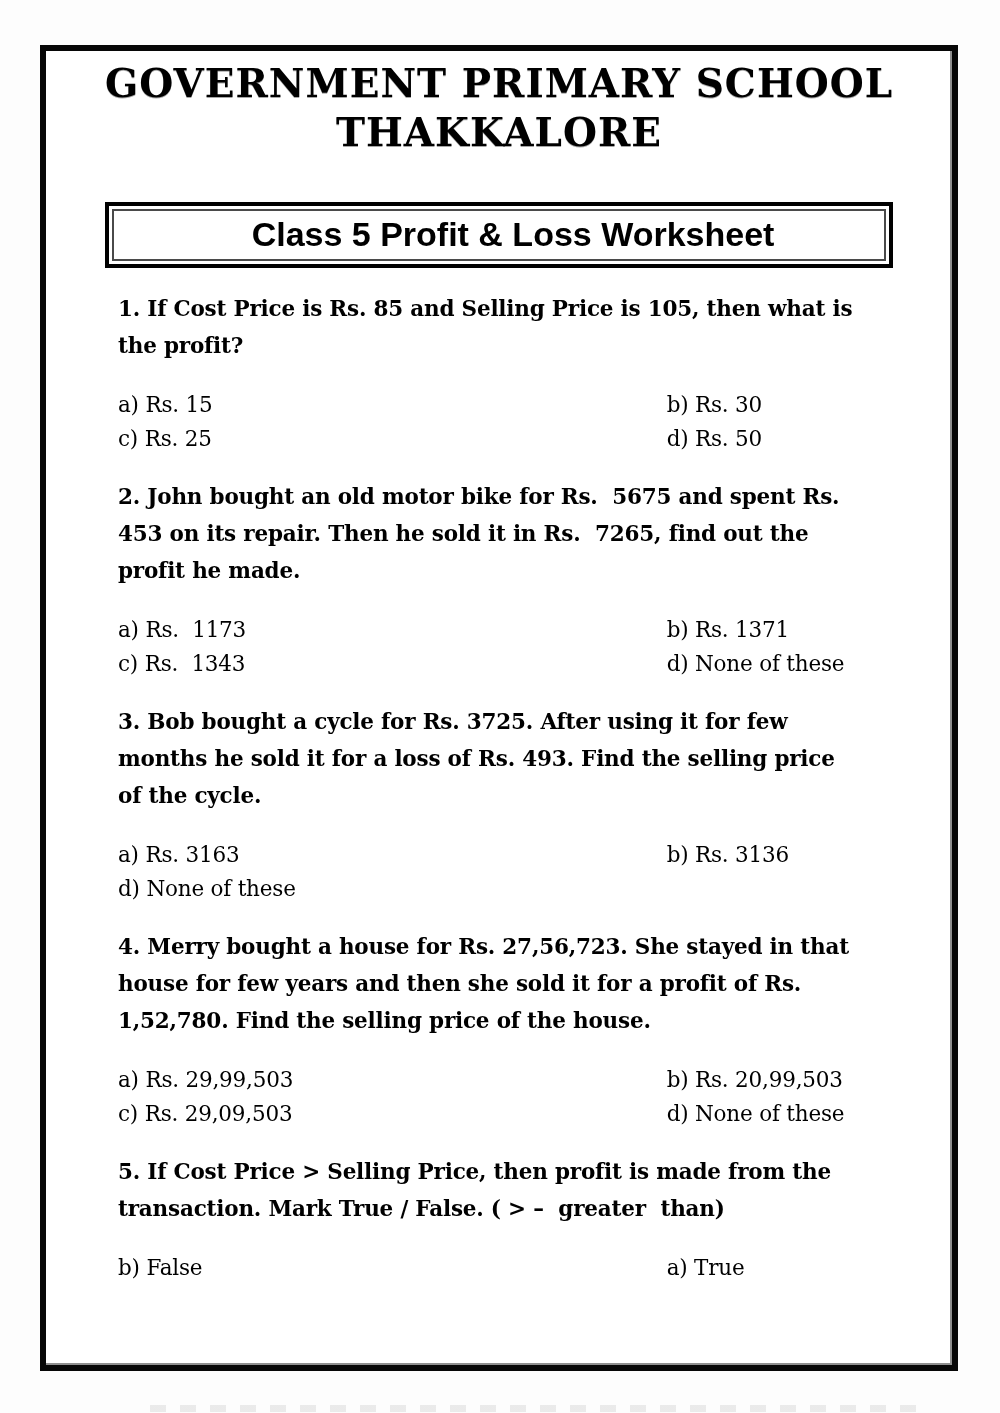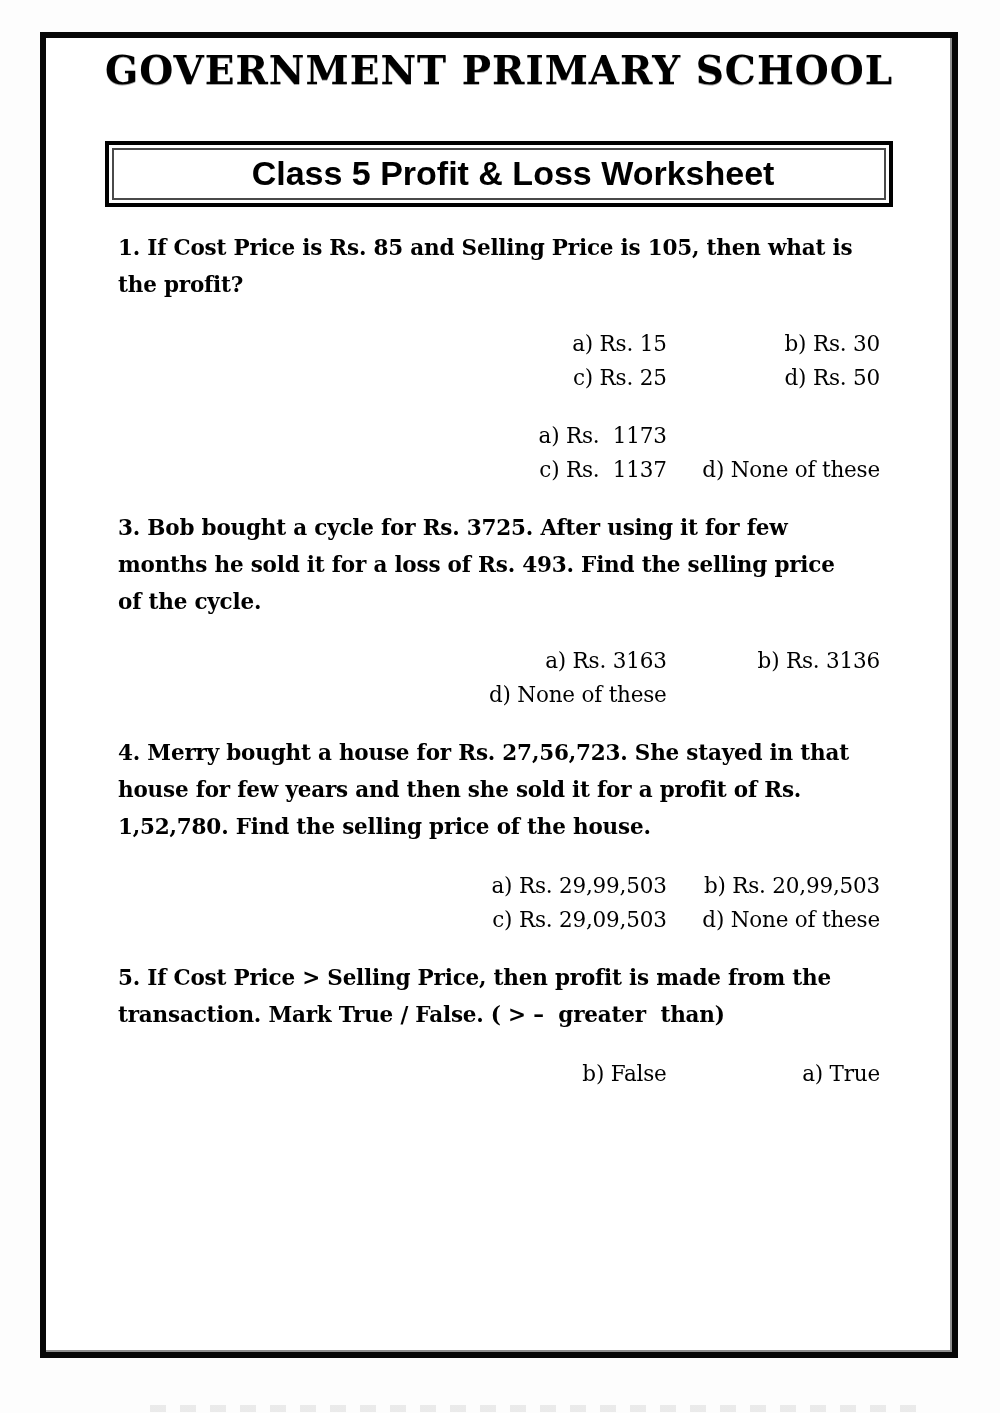--- a/index.html
+++ b/index.html
@@ -11,21 +11,21 @@
     height: 1413px;
     position: relative;
     background: #fdfdfd;
     color: #000;
     font-family: "DejaVu Serif", serif;
     overflow: hidden;
   }
   .frame {
     position: absolute;
     left: 40px;
-    top: 32px;
+    top: 45px;
     width: 906px;
     height: 1314px;
     border: 6px solid #070707;
     background: #ffffff;
     box-shadow: inset -2px -2px 0 0 #8f8f8f;
   }
   .school-name {
     text-align: center;
     font-weight: bold;
     font-size: 39px;
@@ -69,21 +69,20 @@
     font-size: 21.5px;
   }
   .opt-row {
     display: grid;
     grid-template-columns: 72% 28%;
     line-height: 34px;
   }
   .opt {
     white-space: pre-wrap;
     letter-spacing: -0.2px;
-    text-align: right;
   }
   .edge-artifact {
     position: absolute;
     left: 150px;
     right: 80px;
     bottom: 1px;
     height: 7px;
     background: repeating-linear-gradient(
       90deg,
       rgba(150,150,150,0.18) 0 16px,
@@ -91,20 +90,21 @@
     );
   }
 </style>
 </head>
 <body>
 
 <div class="frame">
 
   <div class="school-name line1">GOVERNMENT PRIMARY SCHOOL</div>
 
+  <div class="school-name line2">THAKKALORE</div>
 
   <div class="titlebox">
     <div class="titlebox-inner">
       <div class="worksheet-title">Class 5 Profit &amp; Loss Worksheet</div>
     </div>
   </div>
 
   <div class="content">
 
     <section>
@@ -116,26 +116,30 @@
           <span class="opt">b) Rs. 30</span>
         </div>
         <div class="opt-row">
           <span class="opt">c) Rs. 25</span>
           <span class="opt">d) Rs. 50</span>
         </div>
       </div>
     </section>
 
     <section>
+      <p class="question">2. John bought an old motor bike for Rs.  5675 and spent Rs.
+453 on its repair. Then he sold it in Rs.  7265, find out the
+profit he made.</p>
       <div class="options">
         <div class="opt-row">
           <span class="opt">a) Rs.  1173</span>
+          <span class="opt">b) Rs. 1371</span>
         </div>
         <div class="opt-row">
-          <span class="opt">c) Rs.  1137</span>
+          <span class="opt">c) Rs.  1343</span>
           <span class="opt">d) None of these</span>
         </div>
       </div>
     </section>
 
     <section>
       <p class="question">3. Bob bought a cycle for Rs. 3725. After using it for few
 months he sold it for a loss of Rs. 493. Find the selling price
 of the cycle.</p>
       <div class="options">

